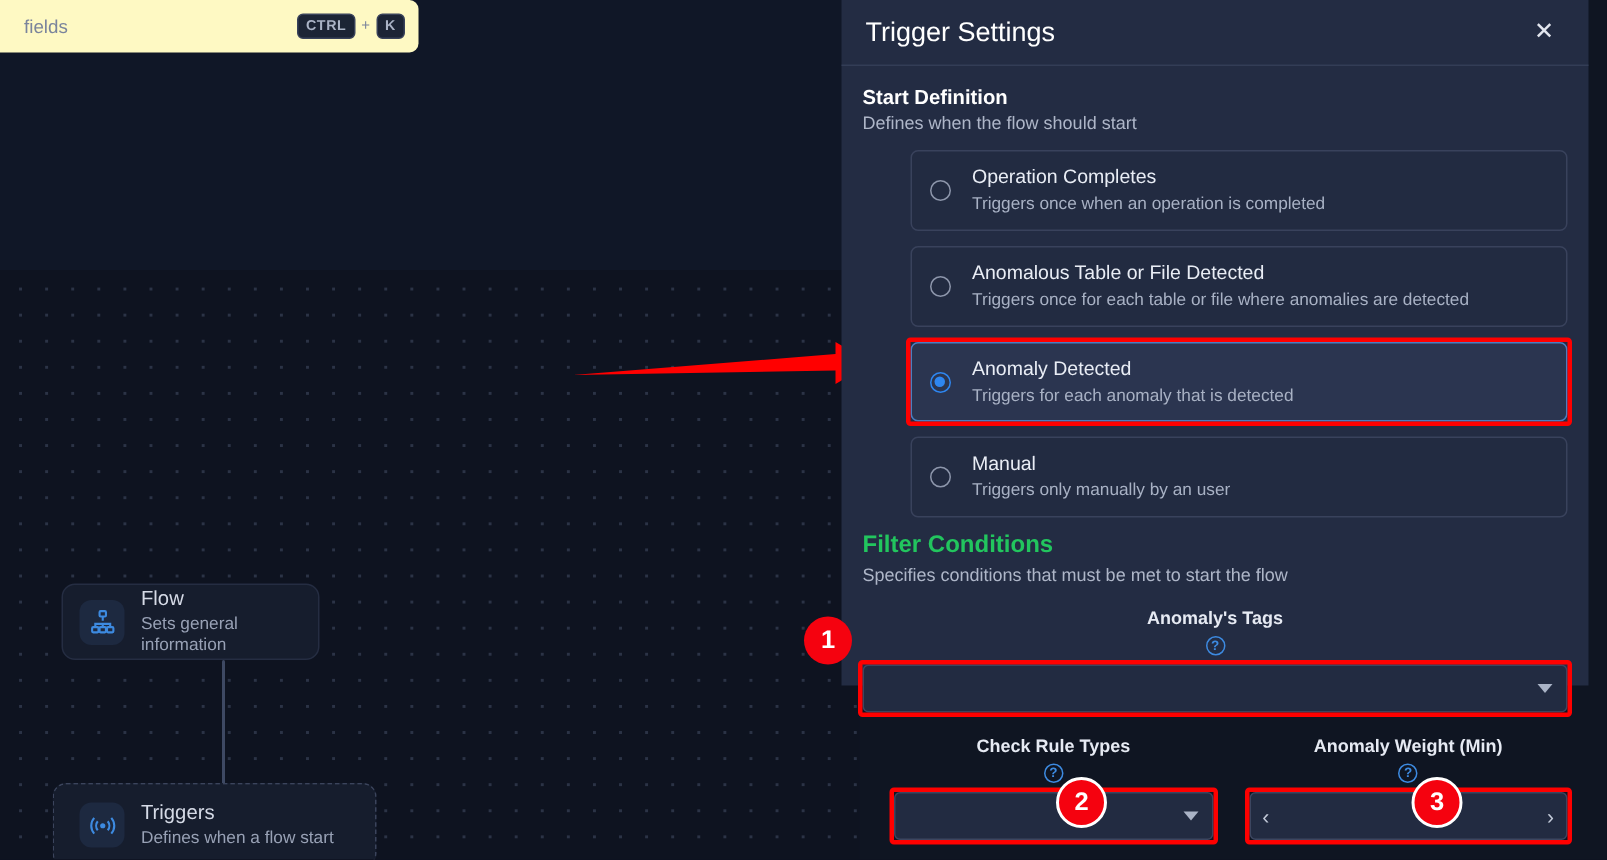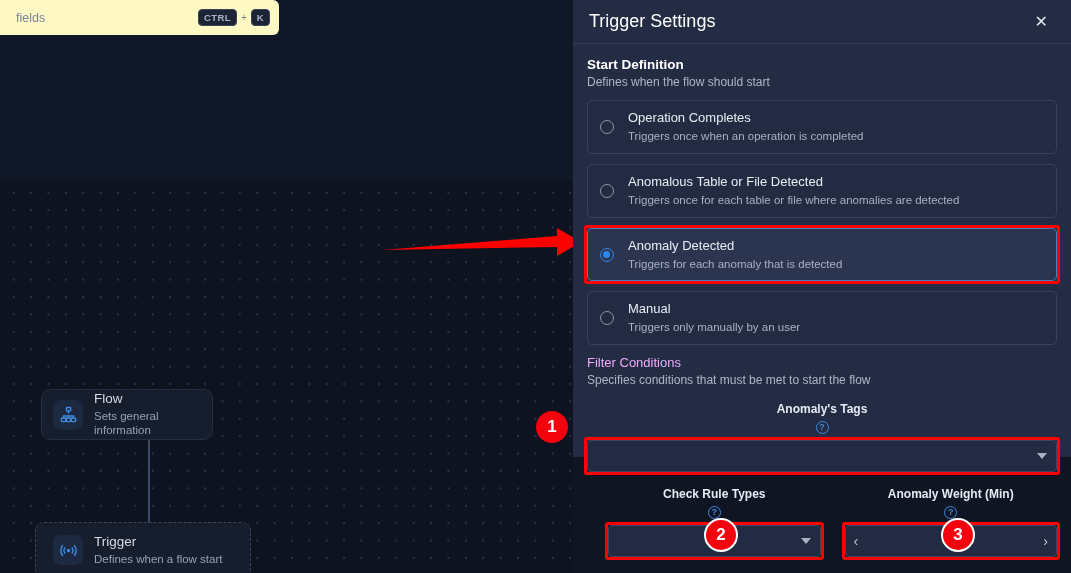--- a/index.html
+++ b/index.html
@@ -83,39 +83,39 @@
   }
   .node-text { margin-left: 11px; line-height: 1.25; }
   .node-title { color: #d5dae6; font-size: 13.5px; }
   .node-sub { color: #98a1b5; font-size: 11.5px; margin-top: 1px; }
 
   
   #red-arrow { position: absolute; left: 382px; top: 228px; }
 
   
   #panel {
-    position: absolute; right: 0; top: 0; width: 498px; height: 457px;
+    position: absolute; right: 12px; top: 0; width: 498px; height: 457px;
     background: #232c43;
   }
   #panel-header {
     height: 44px; display: flex; align-items: center;
     padding: 0 18px 0 16px;
     border-bottom: 1px solid #333d56;
   }
   #panel-title { color: #ffffff; font-size: 18px; flex: 1; }
   #close-btn {
     color: #e2e6ef; font-size: 16px; line-height: 1; cursor: pointer;
     padding: 4px 5px;
   }
   #panel-body { padding: 13px 14px 4px 14px; }
 
   .sec-title { color: #ffffff; font-size: 13.5px; font-weight: bold; }
   .sec-sub { color: #aeb6c8; font-size: 12px; margin-top: 3px; }
 
-  .opt-list { margin-top: 11px; }
+  .opt-list { margin-top: 11px; margin-left: 32px; }
   .opt {
     background: #222b41;
     border: 1px solid #39425c;
     border-radius: 5px;
     display: flex; align-items: center;
     padding: 9px 12px;
     margin-bottom: 10px;
     min-height: 49px;
   }
   .opt.selected {
@@ -144,21 +144,21 @@
   .hl { position: relative; }
   .hl::before {
     content: ""; position: absolute;
     left: -3px; top: -3px; right: -3px; bottom: -3px;
     border: 3px solid #ff0000;
     border-radius: 3px;
     pointer-events: none;
     z-index: 5;
   }
 
-  .filter-title { color: #f0abfc; font-size: 13px; font-weight: normal; margin-top: 6px; }
+  .filter-title { color: #22c55e; font-size: 16px; font-weight: bold; margin-top: 6px; }
   .filter-sub { color: #aeb6c8; font-size: 12px; margin-top: 3px; }
 
   .field-label {
     color: #e6eaf3; font-size: 12px; font-weight: bold;
     display: flex; align-items: center; gap: 5px;
     margin: 15px 0 6px 0;
     flex-direction: column;
   }
   .qmark {
     width: 13px; height: 13px; border-radius: 50%;
@@ -251,21 +251,21 @@
 
     <div class="node" id="node-trigger">
       <span class="node-icon">
         <svg width="19" height="19" viewBox="0 0 24 24" fill="none" stroke="#3d8ae0" stroke-width="1.8">
           <circle cx="12" cy="12" r="2.2" fill="#3d8ae0" stroke="none"></circle>
           <path d="M7.8 8.2a6 6 0 0 0 0 7.6M16.2 8.2a6 6 0 0 1 0 7.6"></path>
           <path d="M4.8 5.4a10 10 0 0 0 0 13.2M19.2 5.4a10 10 0 0 1 0 13.2"></path>
         </svg>
       </span>
       <span class="node-text">
-        <div class="node-title">Trigger</div>
+        <div class="node-title">Triggers</div>
         <div class="node-sub">Defines when a flow start</div>
       </span>
     </div>
 
     <svg id="red-arrow" width="200" height="40">
       <polygon points="0,22 175,8 175,0 199,14 175,28 175,19" fill="#ff0000"></polygon>
     </svg>
   </div>
 
   <div id="panel">

